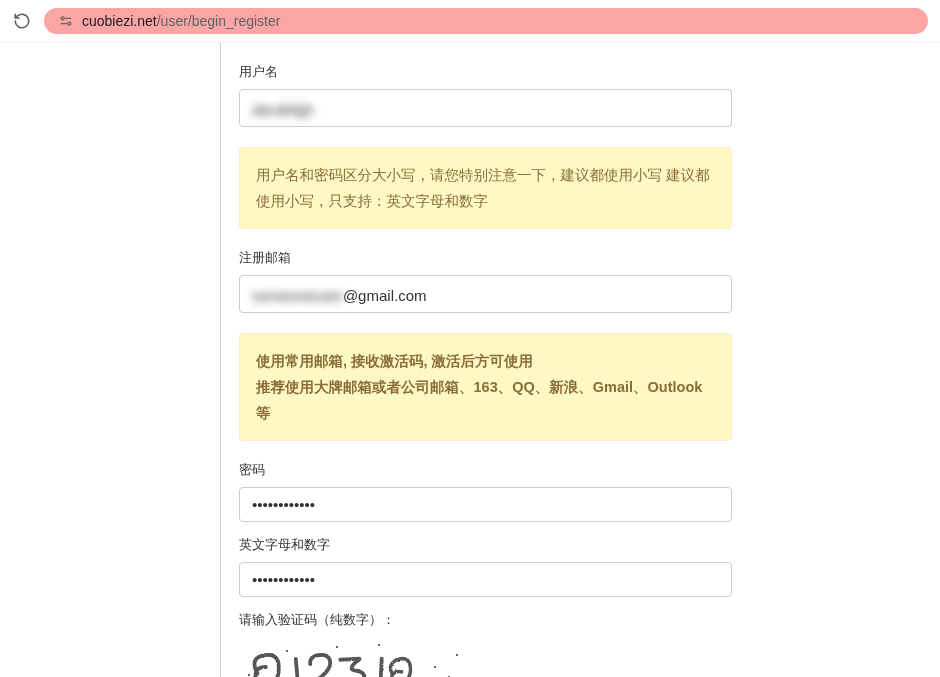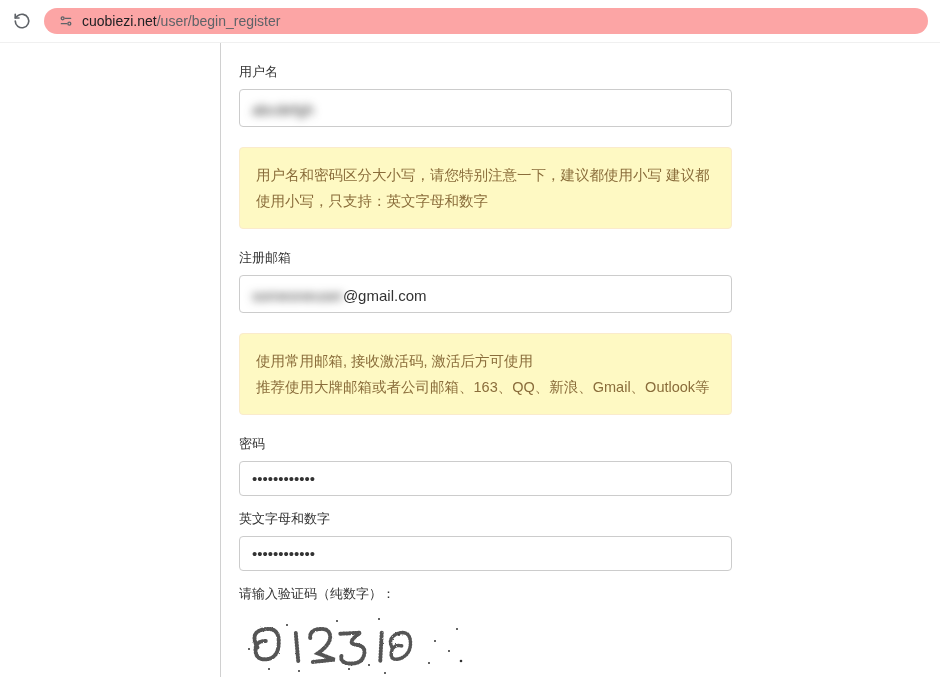--- a/index.html
+++ b/index.html
@@ -156,21 +156,21 @@
     <div class="input-wrap">
       <span class="blurred-text">abcdefgh</span>
     </div>
     <div class="alert-box">用户名和密码区分大小写，请您特别注意一下，建议都使用小写 建议都使用小写，只支持：英文字母和数字</div>
 
     <label class="form-label">注册邮箱</label>
     <div class="input-wrap">
       <span class="blurred-text">someoneuser</span>
         <span>@gmail.com</span>
     </div>
-    <div class="alert-box" style="white-space: pre-line;">使用常用邮箱, 接收激活码, 激活后方可使用
+    <div class="alert-box" style="white-space: pre-line; font-weight: bold;">使用常用邮箱, 接收激活码, 激活后方可使用
 推荐使用大牌邮箱或者公司邮箱、163、QQ、新浪、Gmail、Outlook等</div>
 
     <label class="form-label">密码</label>
     <input type="password" class="form-input" value="••••••••••••" style="">
 
     <label class="form-label">英文字母和数字</label>
     <input type="password" class="form-input" value="••••••••••••" style="">
 
     <label class="form-label">请输入验证码（纯数字）：</label>
     <div class="captcha-img">

